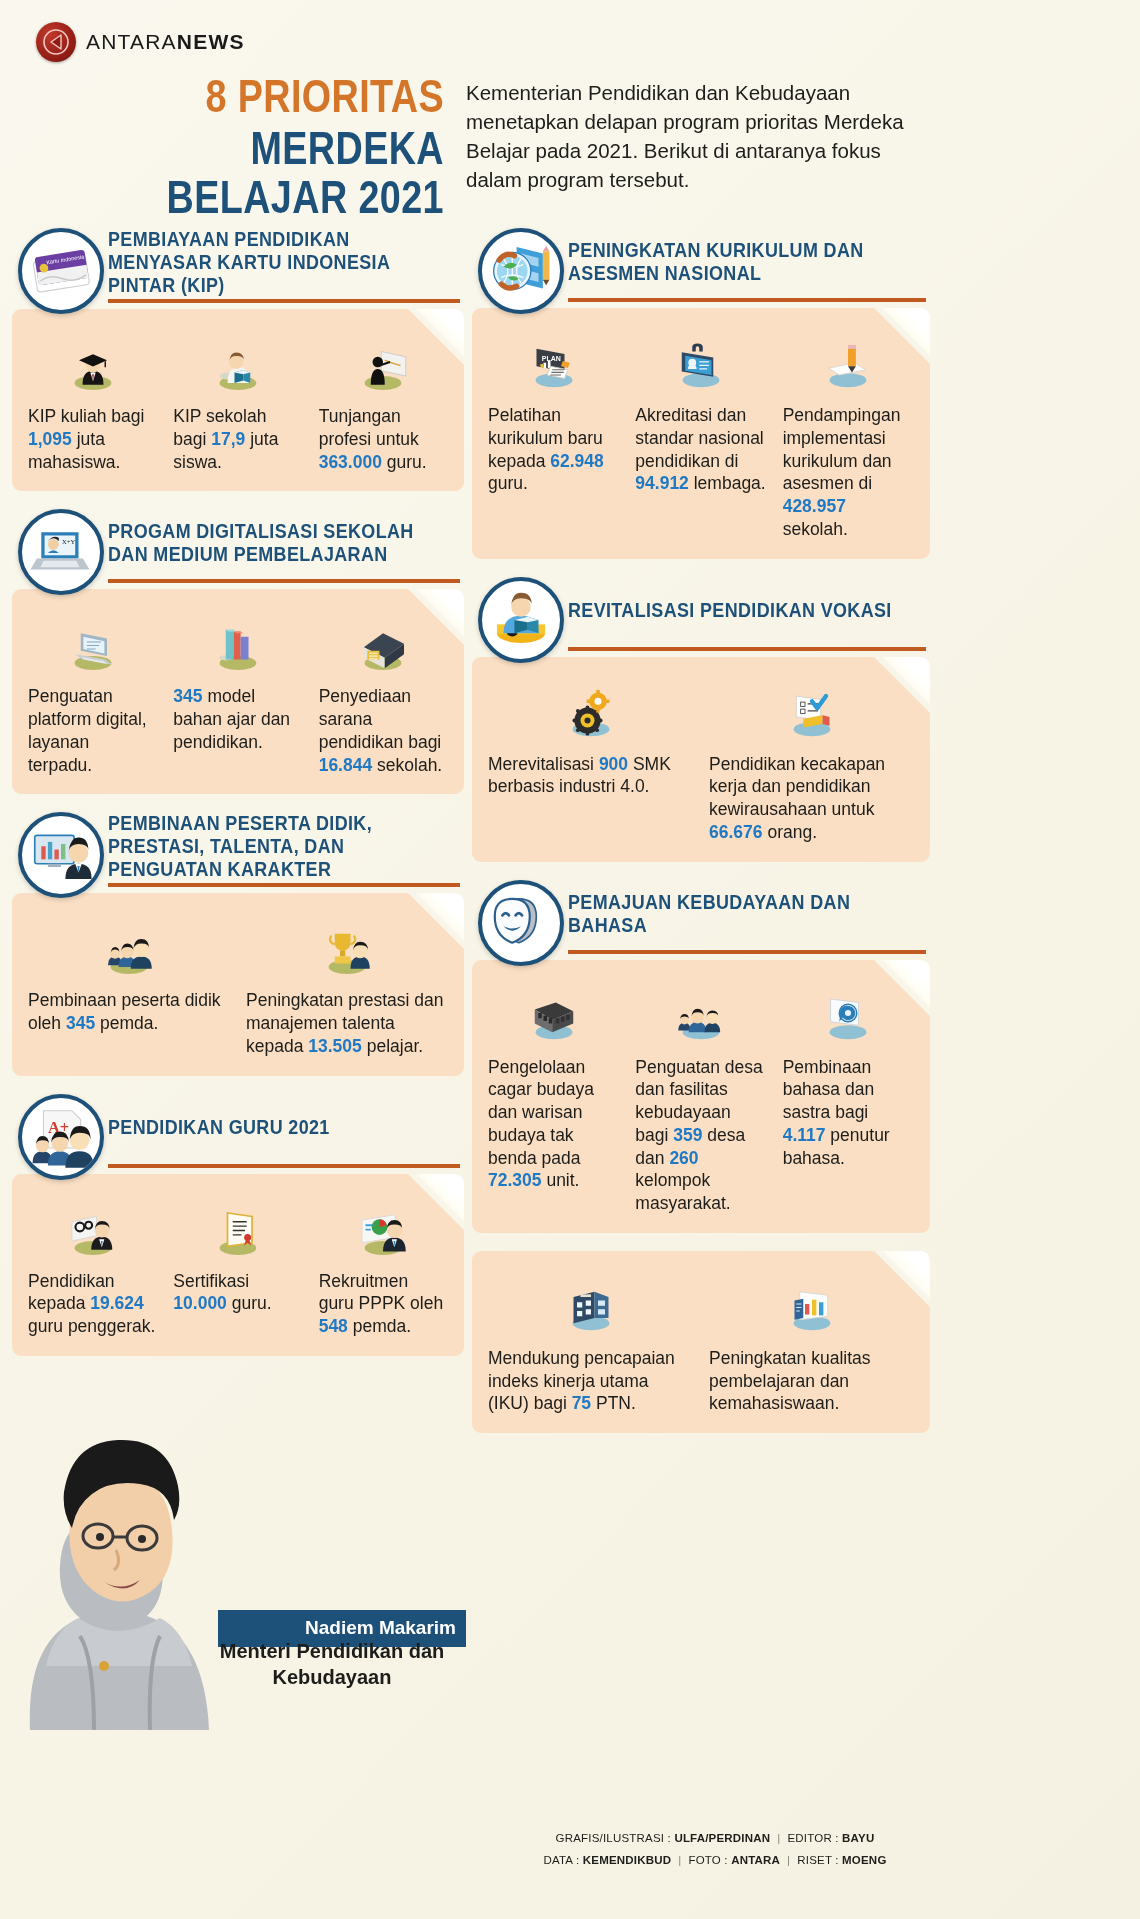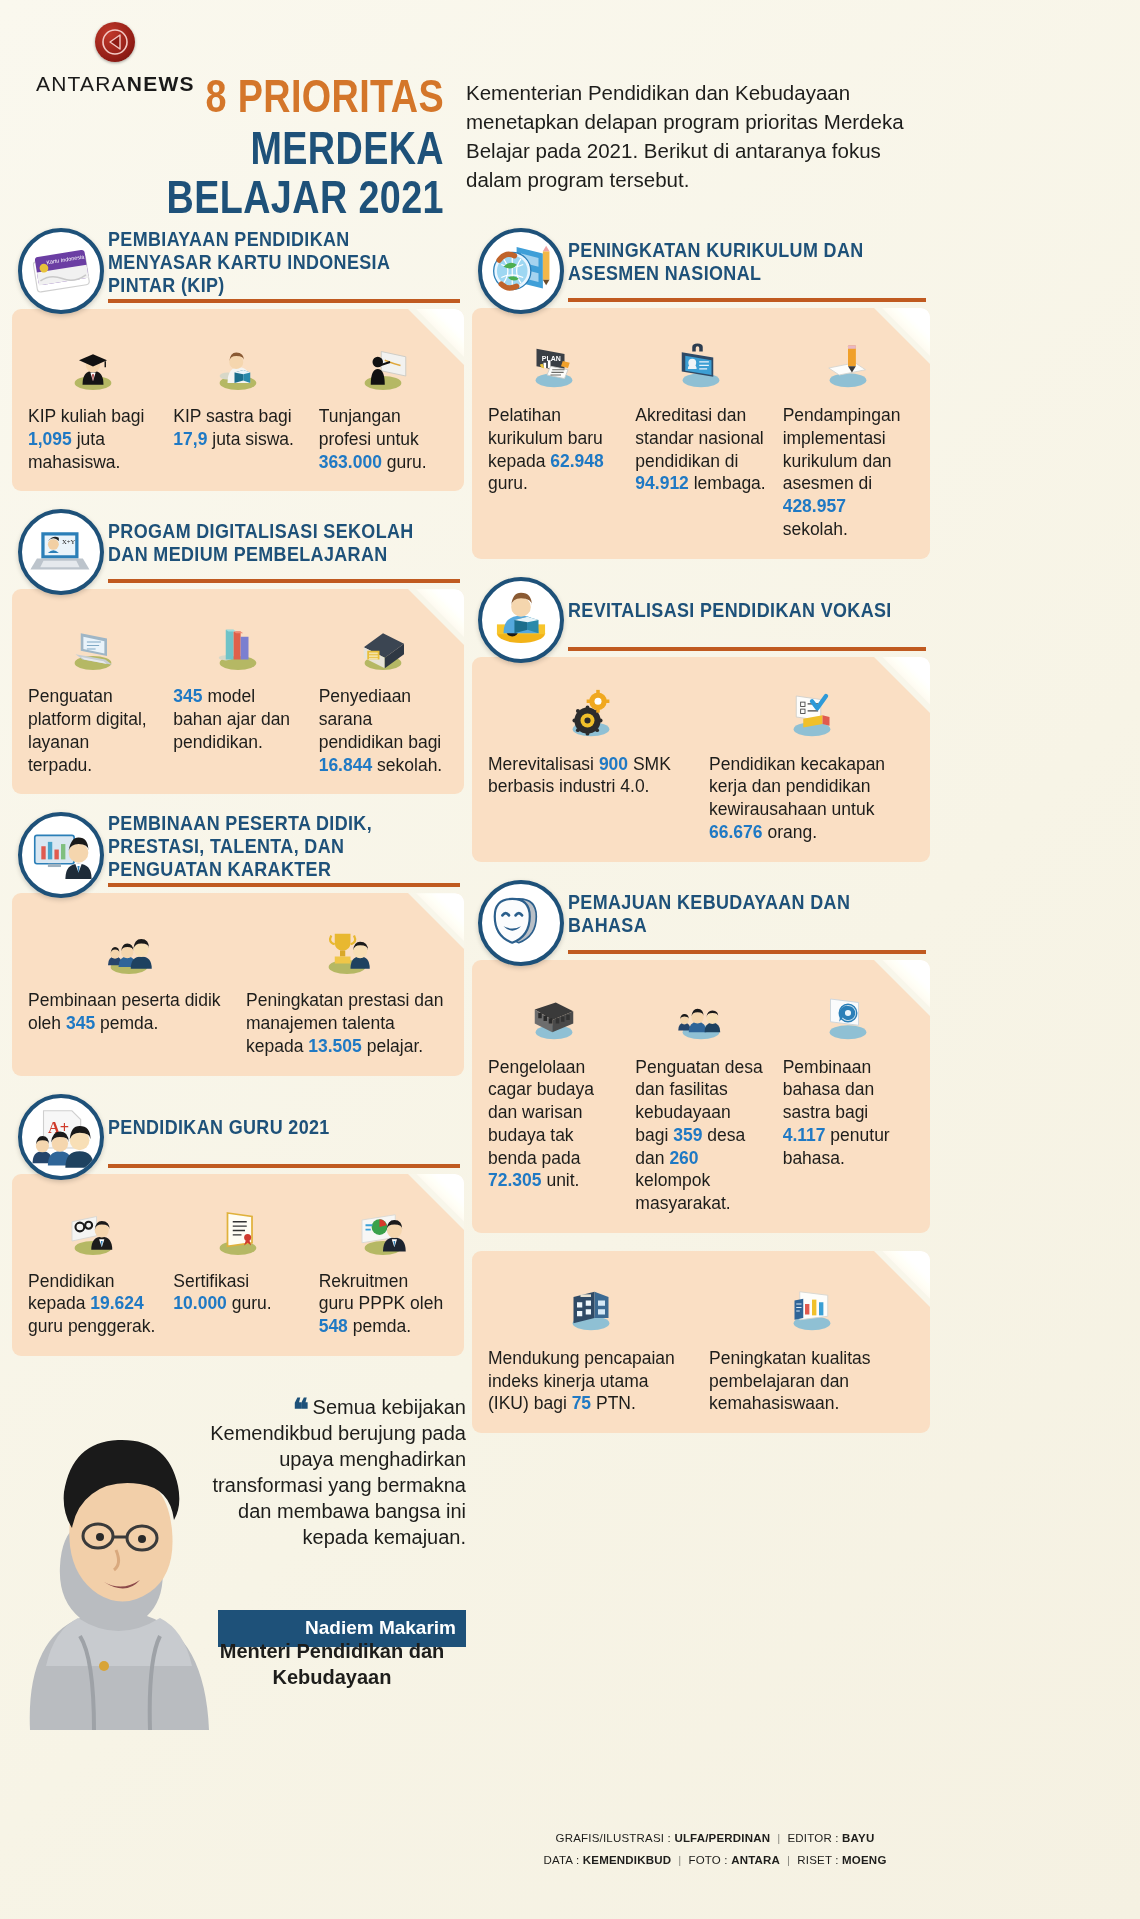--- a/index.html
+++ b/index.html
@@ -8,21 +8,21 @@
     background: #f8f6ea;
     font-family: "Liberation Sans", sans-serif;
     overflow: hidden;
   }
   .page {
     position: relative; width: 1140px; height: 1919px;
     background: linear-gradient(135deg,#faf8ee 0%, #f7f4e6 60%, #f5f1e2 100%);
   }
 
   
-  .logo { position: absolute; left: 36px; top: 22px; display: flex; align-items: center; gap: 10px; flex-direction: column; }
+  .logo { position: absolute; left: 36px; top: 22px; display: flex; align-items: center; gap: 10px; }
   .logo-mark {
     width: 40px; height: 40px; border-radius: 50%;
     background: radial-gradient(circle at 35% 30%, #c0392b 0%, #8e1b14 70%, #5c0f0a 100%);
     position: relative; box-shadow: 0 1px 3px rgba(0,0,0,.35);
   }
   .logo-mark svg { position: absolute; left: 7px; top: 7px; }
   .logo-text { font-size: 21px; letter-spacing: 1.2px; color: #1a1a1a; font-weight: 400; }
   .logo-text b { font-weight: 700; }
 
   
@@ -187,21 +187,21 @@
                   <ellipse cx="32" cy="48" rx="21" ry="8" fill="#b5b864"></ellipse>
       <ellipse cx="20" cy="40" rx="9" ry="4" fill="#d8d8c8"></ellipse>
       <path d="M20 48 q0 -18 13 -18 q13 0 13 18z" fill="#f4f4f2"></path>
       <circle cx="30" cy="24" r="8" fill="#f5d6ae"></circle>
                   <path d="M22 23 q1 -10 8 -10 q9 0 9 10 q0 -6 -9 -6 q-7 0 -8 6z" fill="#8a5a33"></path>
       <path d="M28 36 l10 -3 v12 l-10 3z" fill="#1b6e8c"></path>
                   <path d="M38 33 l8 3 v12 l-8 -3z" fill="#2a89aa"></path>
       <path d="M28 36 l10 -3 l8 3 l-8 2z" fill="#eaf4f9"></path>
                 </svg>
               </div>
-       <div class="item-txt"><span>KIP sastra bagi </span><span class="num">17,9</span><span> juta siswa.</span></div>
+       <div class="item-txt"><span>KIP sekolah bagi </span><span class="num">17,9</span><span> juta siswa.</span></div>
      </div>
             <div class="item">
        <div class="item-ico">
                 <svg width="56" height="56" viewBox="0 0 64 64">
                   <ellipse cx="32" cy="48" rx="21" ry="8" fill="#b5b864"></ellipse>
       <path d="M30 12 L58 18 V40 L30 34z" fill="#f2f2f0" stroke="#c9c9c4"></path>
       <path d="M34 22 q10 4 18 6" stroke="#e0a83c" stroke-width="1.6" fill="none"></path>
       <path d="M18 50 q0 -18 8 -18 q8 0 8 18z" fill="#111"></path>
                   <circle cx="26" cy="24" r="6" fill="#111"></circle>
       <path d="M28 28 L40 24" stroke="#111" stroke-width="2.4"></path>
@@ -428,24 +428,20 @@
       <path d="M93 137 h14" stroke="#3a3a3a" stroke-width="3"></path>
       <circle cx="80" cy="137" r="4" fill="#2a2a2a"></circle>
             <circle cx="122" cy="139" r="4" fill="#2a2a2a"></circle>
       <path d="M96 150 q6 14 -2 20" fill="none" stroke="#d9a97e" stroke-width="3"></path>
       <path d="M84 182 q18 10 36 -2 q-14 16 -36 2z" fill="#8c4a4a"></path>
       <path d="M60 236 q14 22 14 94" fill="none" stroke="#9ea2a7" stroke-width="4"></path>
       <path d="M140 236 q-12 24 -10 94" fill="none" stroke="#9ea2a7" stroke-width="4"></path>
       <circle cx="84" cy="266" r="5" fill="#d8a437"></circle>
     </svg>
   </div>
-  <div class="quote-txt">
-    <span class="qmark">❝</span>
-    <span>Semua kebijakan Kemendikbud berujung pada upaya menghadirkan transformasi yang bermakna dan membawa bangsa ini kepada kemajuan.</span>
-  </div>
   <div class="name-bar">Nadiem Makarim</div>
   <div class="role">Menteri Pendidikan dan Kebudayaan</div>
       </div>
     </div>
   <div class="col-right" id="colRight">
       <div class="section">
         <div class="sec-head">
           <div class="sec-badge">
             <svg width="70" height="70" viewBox="0 0 64 64">
       <path d="M28 10 l24 6 v32 l-24 -6z" fill="#3f9fd8"></path>

